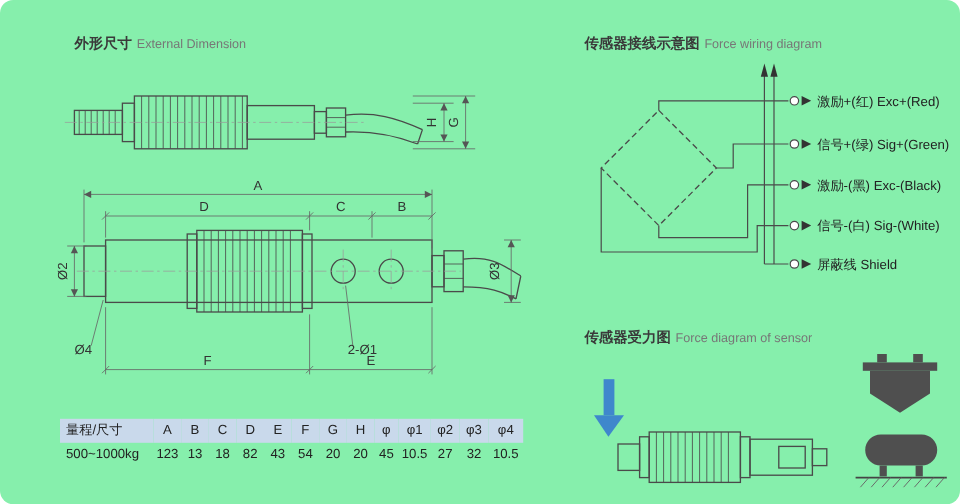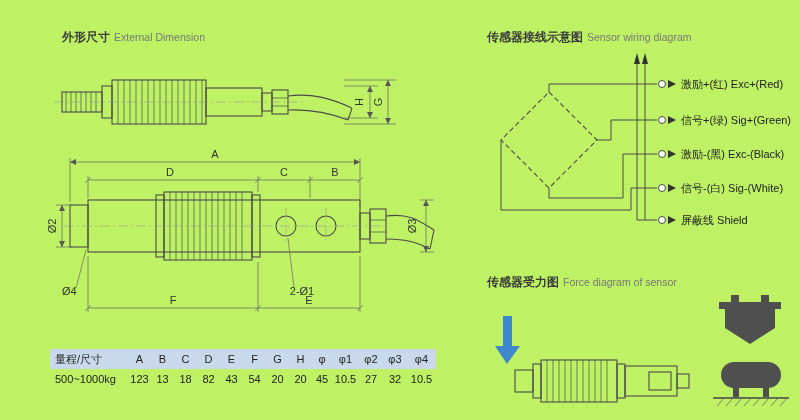--- a/index.html
+++ b/index.html
@@ -1,21 +1,21 @@
 <!DOCTYPE html>
 <html><head>
 <meta charset="utf-8">
 <style>
   * { margin:0; padding:0; box-sizing:border-box; }
   html,body { width:800px; height:420px; }
   body {
     font-family:"Liberation Sans","DejaVu Sans",sans-serif;
     background:#ffffff; position:relative; overflow:hidden;
   }
-  .page { position:absolute; inset:0; background:#bef264; }
+  .page { position:absolute; inset:0; background:#86efac;border-radius:11px; }
   .sec-title { position:absolute; white-space:nowrap; }
   .sec-title .zh { font-weight:bold; color:#3a3a3a; font-size:12px; }
   .sec-title .en { color:#777; font-size:10.5px; margin-left:4px; }
   svg { position:absolute; }
   svg text { font-family:"Liberation Sans","DejaVu Sans",sans-serif; }
   .spec-table {
     position:absolute; left:50px; top:349px;
     border-collapse:collapse; table-layout:fixed;
     font-size:11px; color:#222;
   }
@@ -29,21 +29,21 @@
 </style>
 </head>
 <body>
 
 <div class="page">
 
   <div class="sec-title" style="left:62px;top:27px">
     <span class="zh">外形尺寸</span><span class="en">External Dimension</span>
   </div>
   <div class="sec-title" style="left:487px;top:27px">
-    <span class="zh">传感器接线示意图</span><span class="en">Sensor wiring diagram</span>
+    <span class="zh">传感器接线示意图</span><span class="en">Force wiring diagram</span>
   </div>
   <div class="sec-title" style="left:487px;top:272px">
     <span class="zh">传感器受力图</span><span class="en">Force diagram of sensor</span>
   </div>
 
   <svg style="left:48px;top:42px" width="390" height="292" viewBox="0 0 390 292">
 
     <g stroke="#4a4a4a" fill="none" stroke-width="1.1">
       <rect x="14" y="50" width="40" height="20"></rect>
       <path d="M18 50V70M23 50V70M28 50V70M33 50V70M38 50V70M43 50V70M48 50V70" stroke-width="0.7"></path>

